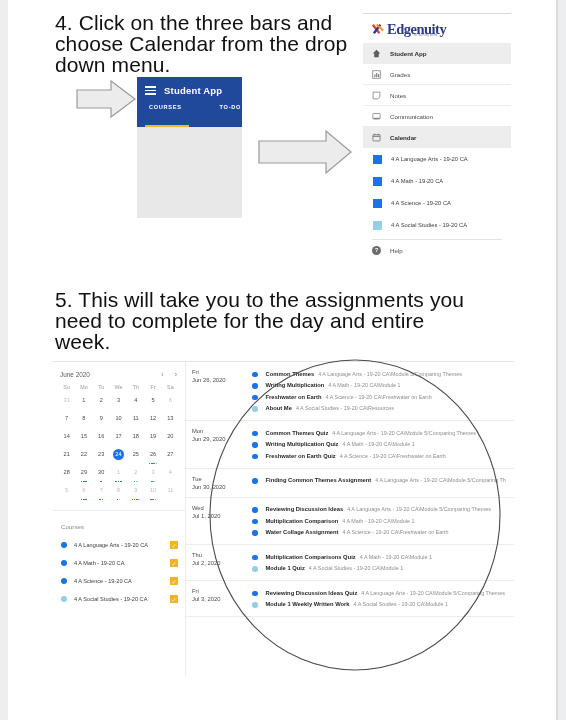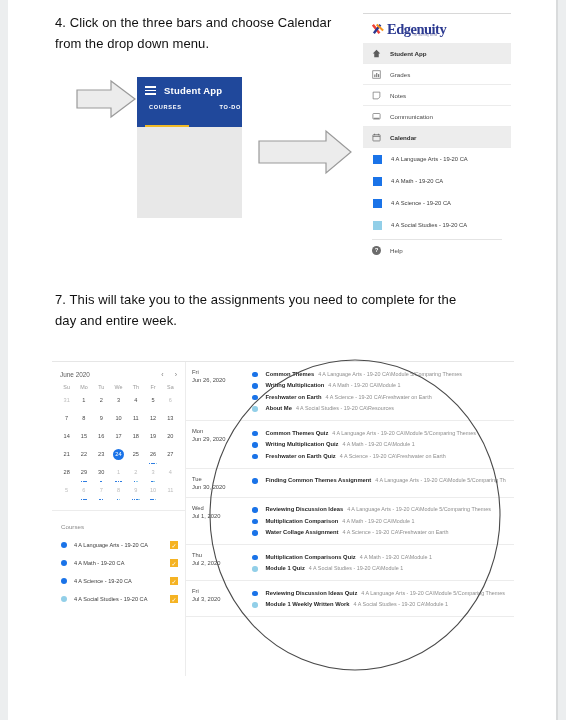--- a/index.html
+++ b/index.html
@@ -28,21 +28,21 @@
     background: #eceeef;
   }
   .edge-divider {
     position: absolute; left: 556px; top: 0; width: 2px; height: 720px;
     background: #d9dbdc;
   }
 
   
   .step-text {
     position: absolute;
-    font-size: 13px;
+    font-size: 21px;
     line-height: 21px;
     color: #111111;
     letter-spacing: 0.1px;
   }
   #step4 { left: 55px; top: 12px; width: 300px; }
   #step5 { left: 55px; top: 289px; width: 420px; }
 
   
   #student-app {
     position: absolute;
@@ -407,21 +407,21 @@
       <span>Help</span>
     </div>
   </div>
 
   <div id="arrow2" class="arrow">
     <svg width="98" height="48" viewBox="0 0 98 48">
       <polygon points="3,13 70,13 70,3 95,24 70,45 70,35 3,35" fill="#ececec" stroke="#9a9a9a" stroke-width="1.2"></polygon>
     </svg>
   </div>
 
-  <div id="step5" class="step-text">7.  This will take you to the assignments you need to complete for the day and entire week.</div>
+  <div id="step5" class="step-text">5.  This will take you to the assignments you need to complete for the day and entire week.</div>
 
   <div id="cal-shot">
 
     <div id="cal-left">
       <div class="mini-cal">
         <div class="mini-head">
           <span>June 2020</span>
           <span class="mini-nav">
             <span>‹</span>
             <span>›</span>

